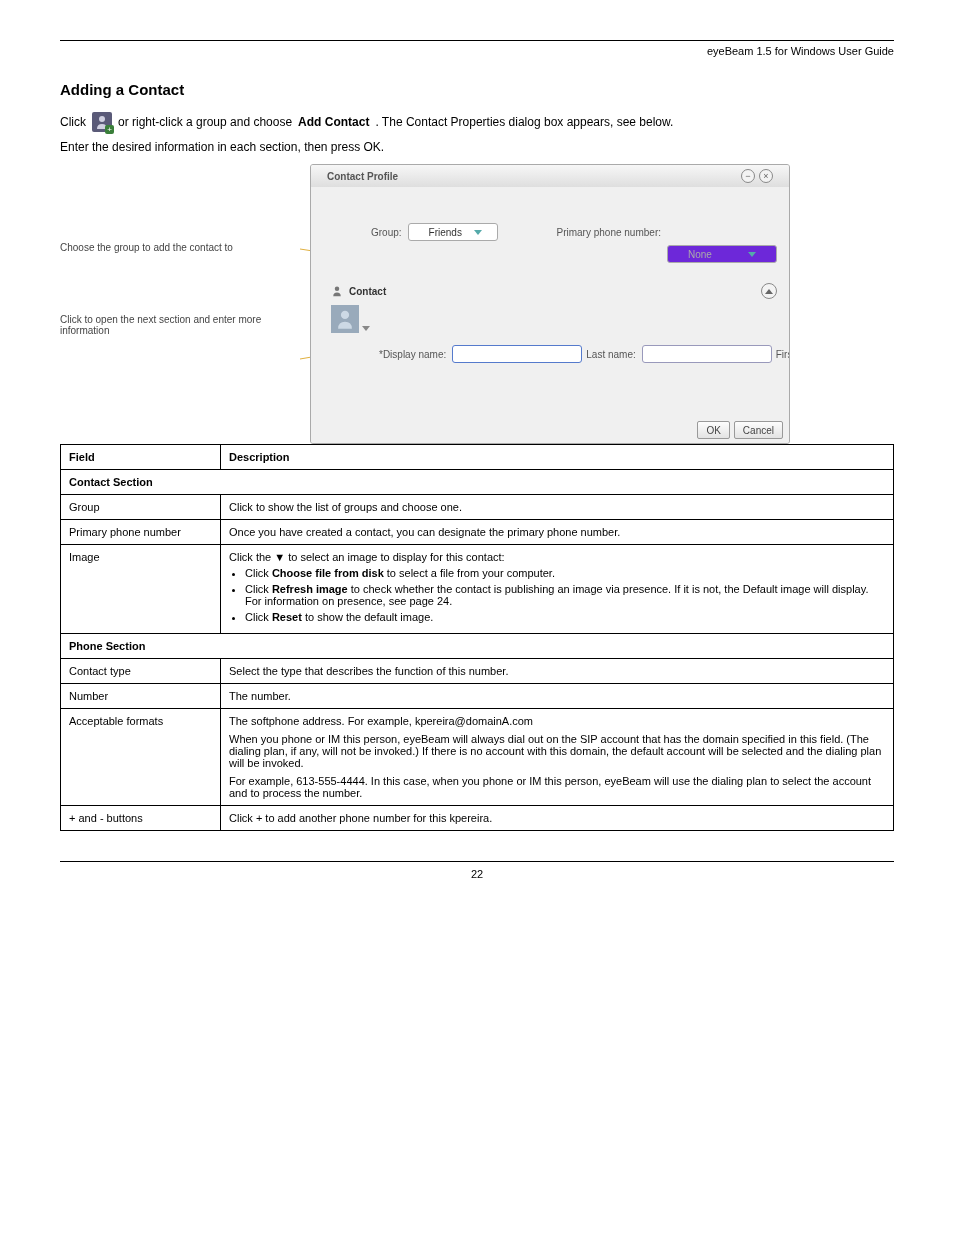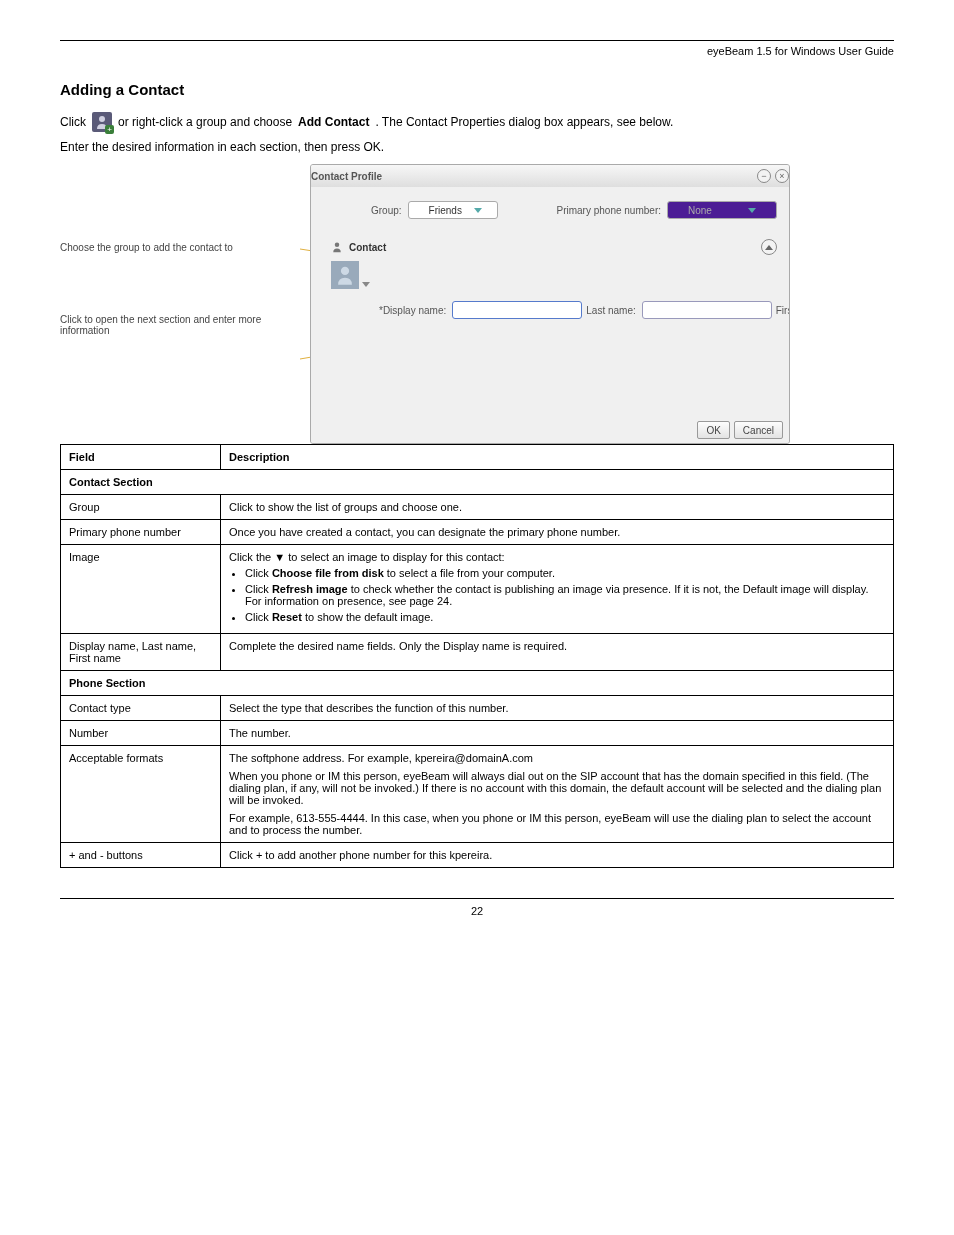--- a/index.html
+++ b/index.html
@@ -10,31 +10,31 @@
   .h2 { font-weight: bold; font-size: 15px; margin-bottom: 14px; }
   .step-line { margin-bottom: 8px; display:flex; align-items:center; gap:6px;}
   .add-contact-icon { width:20px; height:20px; background:#5a5a78; display:inline-flex; align-items:center; justify-content:center; border-radius:2px; position:relative;}
   .add-contact-icon svg { width:16px; height:16px; }
   .plus-badge { position:absolute; right:-2px; bottom:-2px; width:9px; height:9px; background:#3a7f3a; color:#fff; font-size:8px; line-height:9px; text-align:center; border-radius:2px;}
   .intro { margin-bottom: 6px; }
 
   
   .dialog-wrap { position:relative; margin: 10px 0 0 250px; width: 480px; height: 280px; }
   .dialog { position:absolute; top:0; left:0; right:0; bottom:0; border:1px solid #aaa; background:#e8e8e8; font-size:10px; color:#444; border-radius:3px; overflow:hidden;}
-  .titlebar { height:22px; background:linear-gradient(#f7f7f7,#dedede); display:flex; align-items:center; padding:0 0; justify-content:space-between;}
+  .titlebar { height:22px; background:linear-gradient(#f7f7f7,#dedede); display:flex; align-items:center; padding:0 16px; justify-content:space-between;}
   .titlebar .tbtext { font-weight:bold; color:#555;}
   .tb-icons { display:flex; gap:4px;}
   .tb-icon { width:14px; height:14px; border:1px solid #888; border-radius:50%; background:#f3f3f3; display:flex; align-items:center; justify-content:center; font-size:9px; color:#666;}
   .dlg-body { padding:14px 12px 8px 60px; background:#f0f0f0; height:calc(100% - 22px); position:relative;}
   .row1 { display:flex; align-items:center; gap:6px; margin-bottom:20px;}
   .lbl { font-size:10px; color:#555; white-space:nowrap;}
   .combo { display:flex; align-items:center; border:1px solid #aaa; border-radius:3px; background:#fff; height:18px; padding:0 20px; gap:6px;}
   .combo .cval { font-size:10px; color:#333;}
   .chev { width:0; height:0; border-left:4px solid transparent; border-right:4px solid transparent; border-top:5px solid #5aa; }
-  .combo.gray { background:#4c1d95;}
+  .combo.gray { background:#6d28d9;margin-top:44px;}
   .rowspacer { flex:1;}
   .section-hd { display:flex; align-items:center; gap:6px; margin-left:-40px; font-weight:bold; color:#333;}
   .contact-ico { width:12px; height:12px; }
   .collapse-circ { margin-left:auto; width:16px; height:16px; border:1px solid #888; border-radius:50%; background:#f3f3f3; display:flex; align-items:center; justify-content:center;}
   .chev-up { width:0; height:0; border-left:4px solid transparent; border-right:4px solid transparent; border-bottom:5px solid #666;}
   .main-row { display:flex; gap:8px; margin-top:6px;}
   .leftcol { display:flex; flex-direction:column; gap:4px;}
   .avatar-row { display:flex; align-items:flex-end; gap:2px; margin-bottom:2px; margin-left:-40px;}
   .avatar { width:28px; height:28px; background:#9ab; display:flex; align-items:center; justify-content:center;}
   .avdd { width:10px; height:10px; display:flex; align-items:center; justify-content:center;}
@@ -208,24 +208,20 @@
     <td>Image</td>
     <td>
       <span>Click the ▼ to select an image to display for this contact:</span>
       <ul class="inner">
         <li><span>Click </span><b>Choose file from disk</b><span> to select a file from your computer.</span></li>
         <li><span>Click </span><b>Refresh image</b><span> to check whether the contact is publishing an image via presence. If it is not, the Default image will display. For information on presence, see page 24.</span></li>
         <li><span>Click </span><b>Reset</b><span> to show the default image.</span></li>
       </ul>
     </td>
   </tr>
-  <tr>
-    <td>Display name, Last name, First name</td>
-    <td>Complete the desired name fields. Only the Display name is required.</td>
-  </tr>
   <tr class="subhead">
           <td colspan="2">Phone Section</td>
         </tr>
   <tr>
     <td>Contact type</td>
     <td>Select the type that describes the function of this number.</td>
   </tr>
   <tr>
     <td>Number</td>
     <td>The number.</td>

